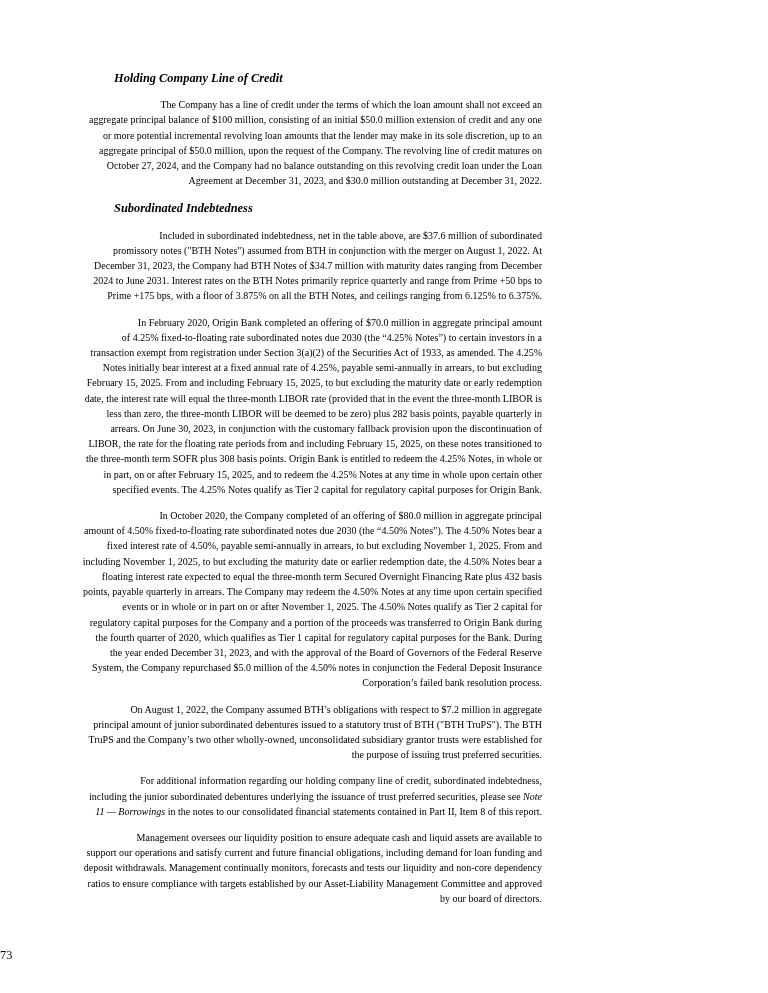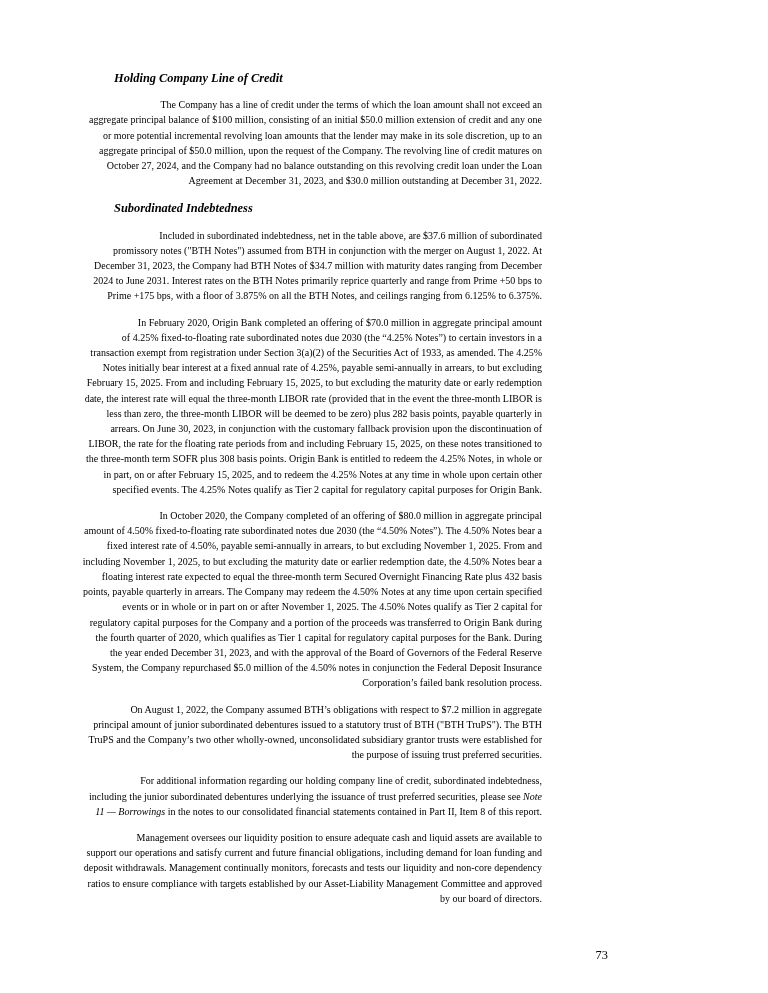--- a/index.html
+++ b/index.html
@@ -44,21 +44,21 @@
     margin: 0 0 11px 16px;
   }
   .italic-run {
     font-style: italic;
   }
   .page-number {
     position: absolute;
     bottom: 30px;
     left: 0;
     right: 0;
-    text-align: right;
+    text-align: left;
     font-size: 12.4px;
     line-height: 15.2px;
   }
 </style>
 </head>
 <body>
 
 <div class="page">
 
   <h3 class="doc-heading indented">Holding Company Line of Credit</h3>

